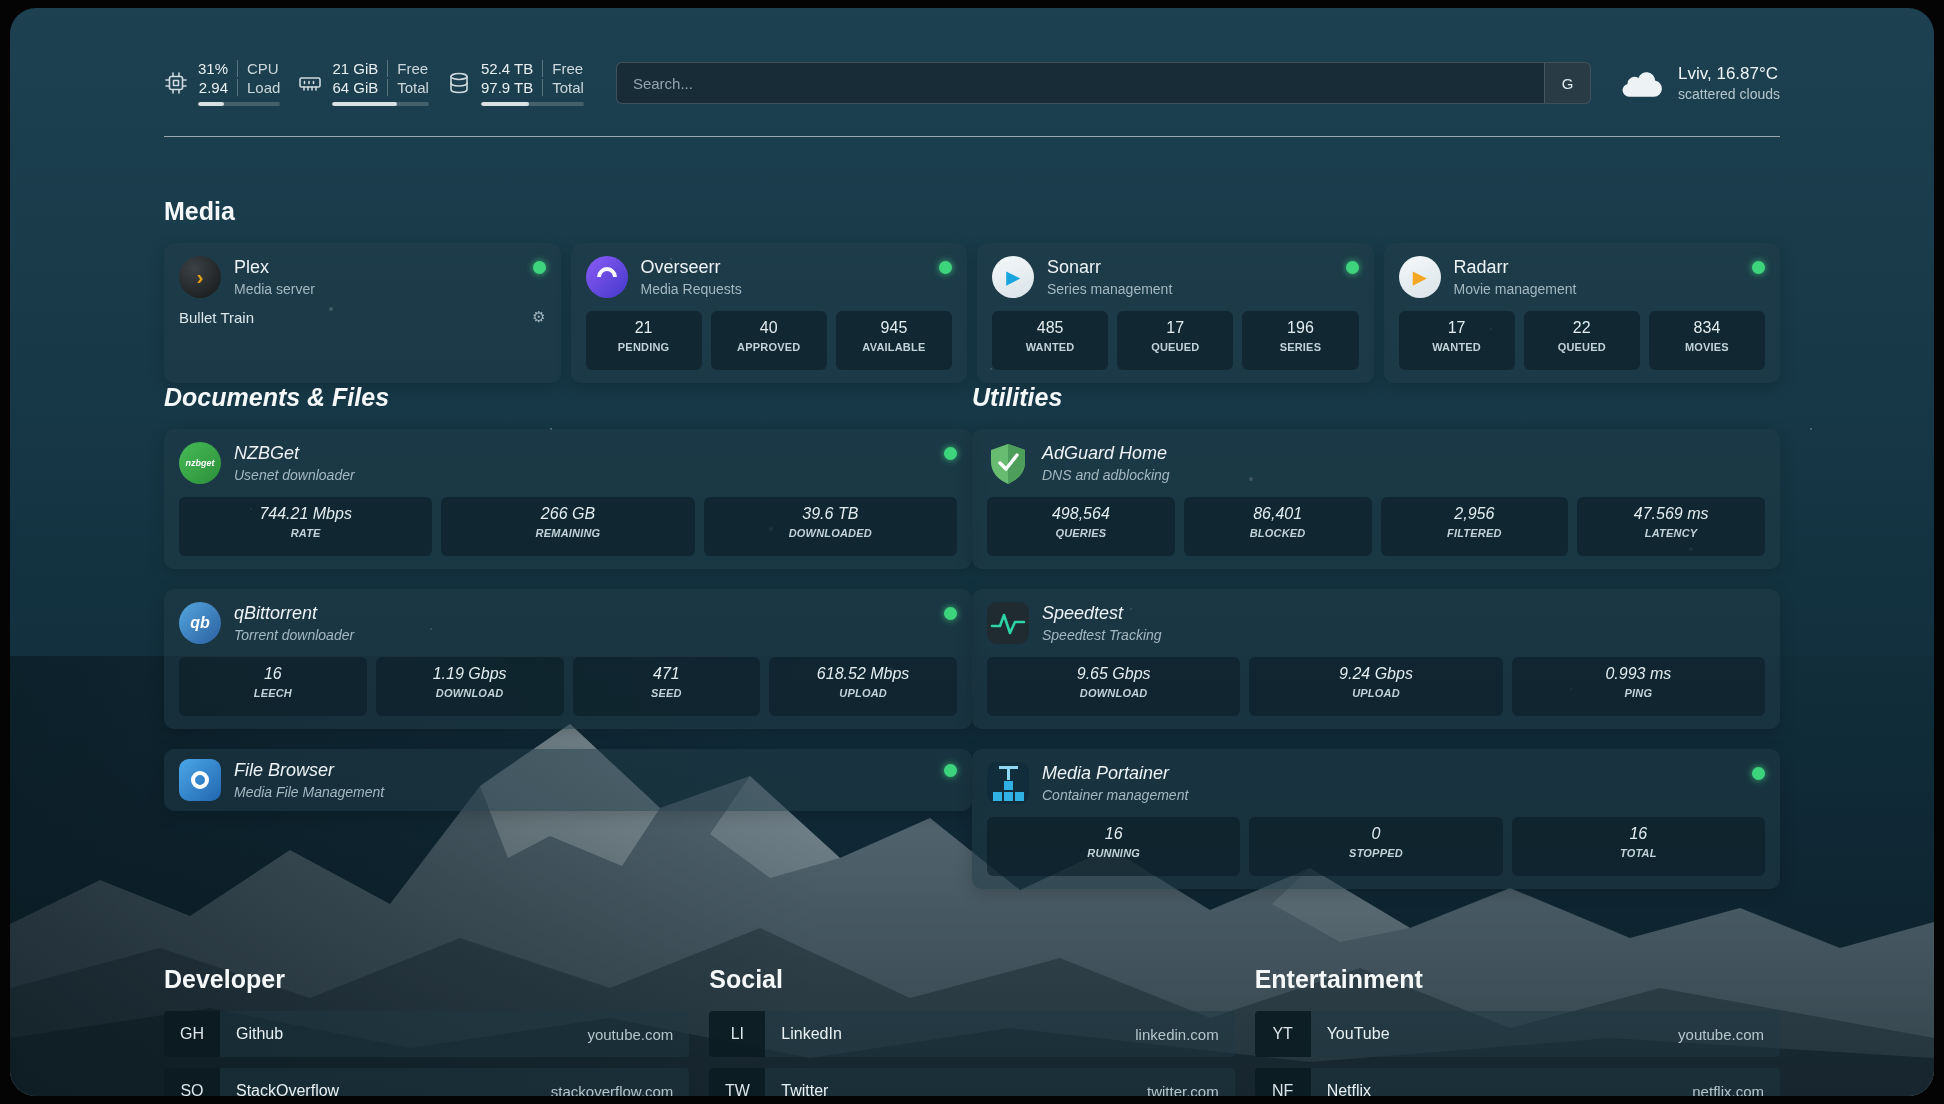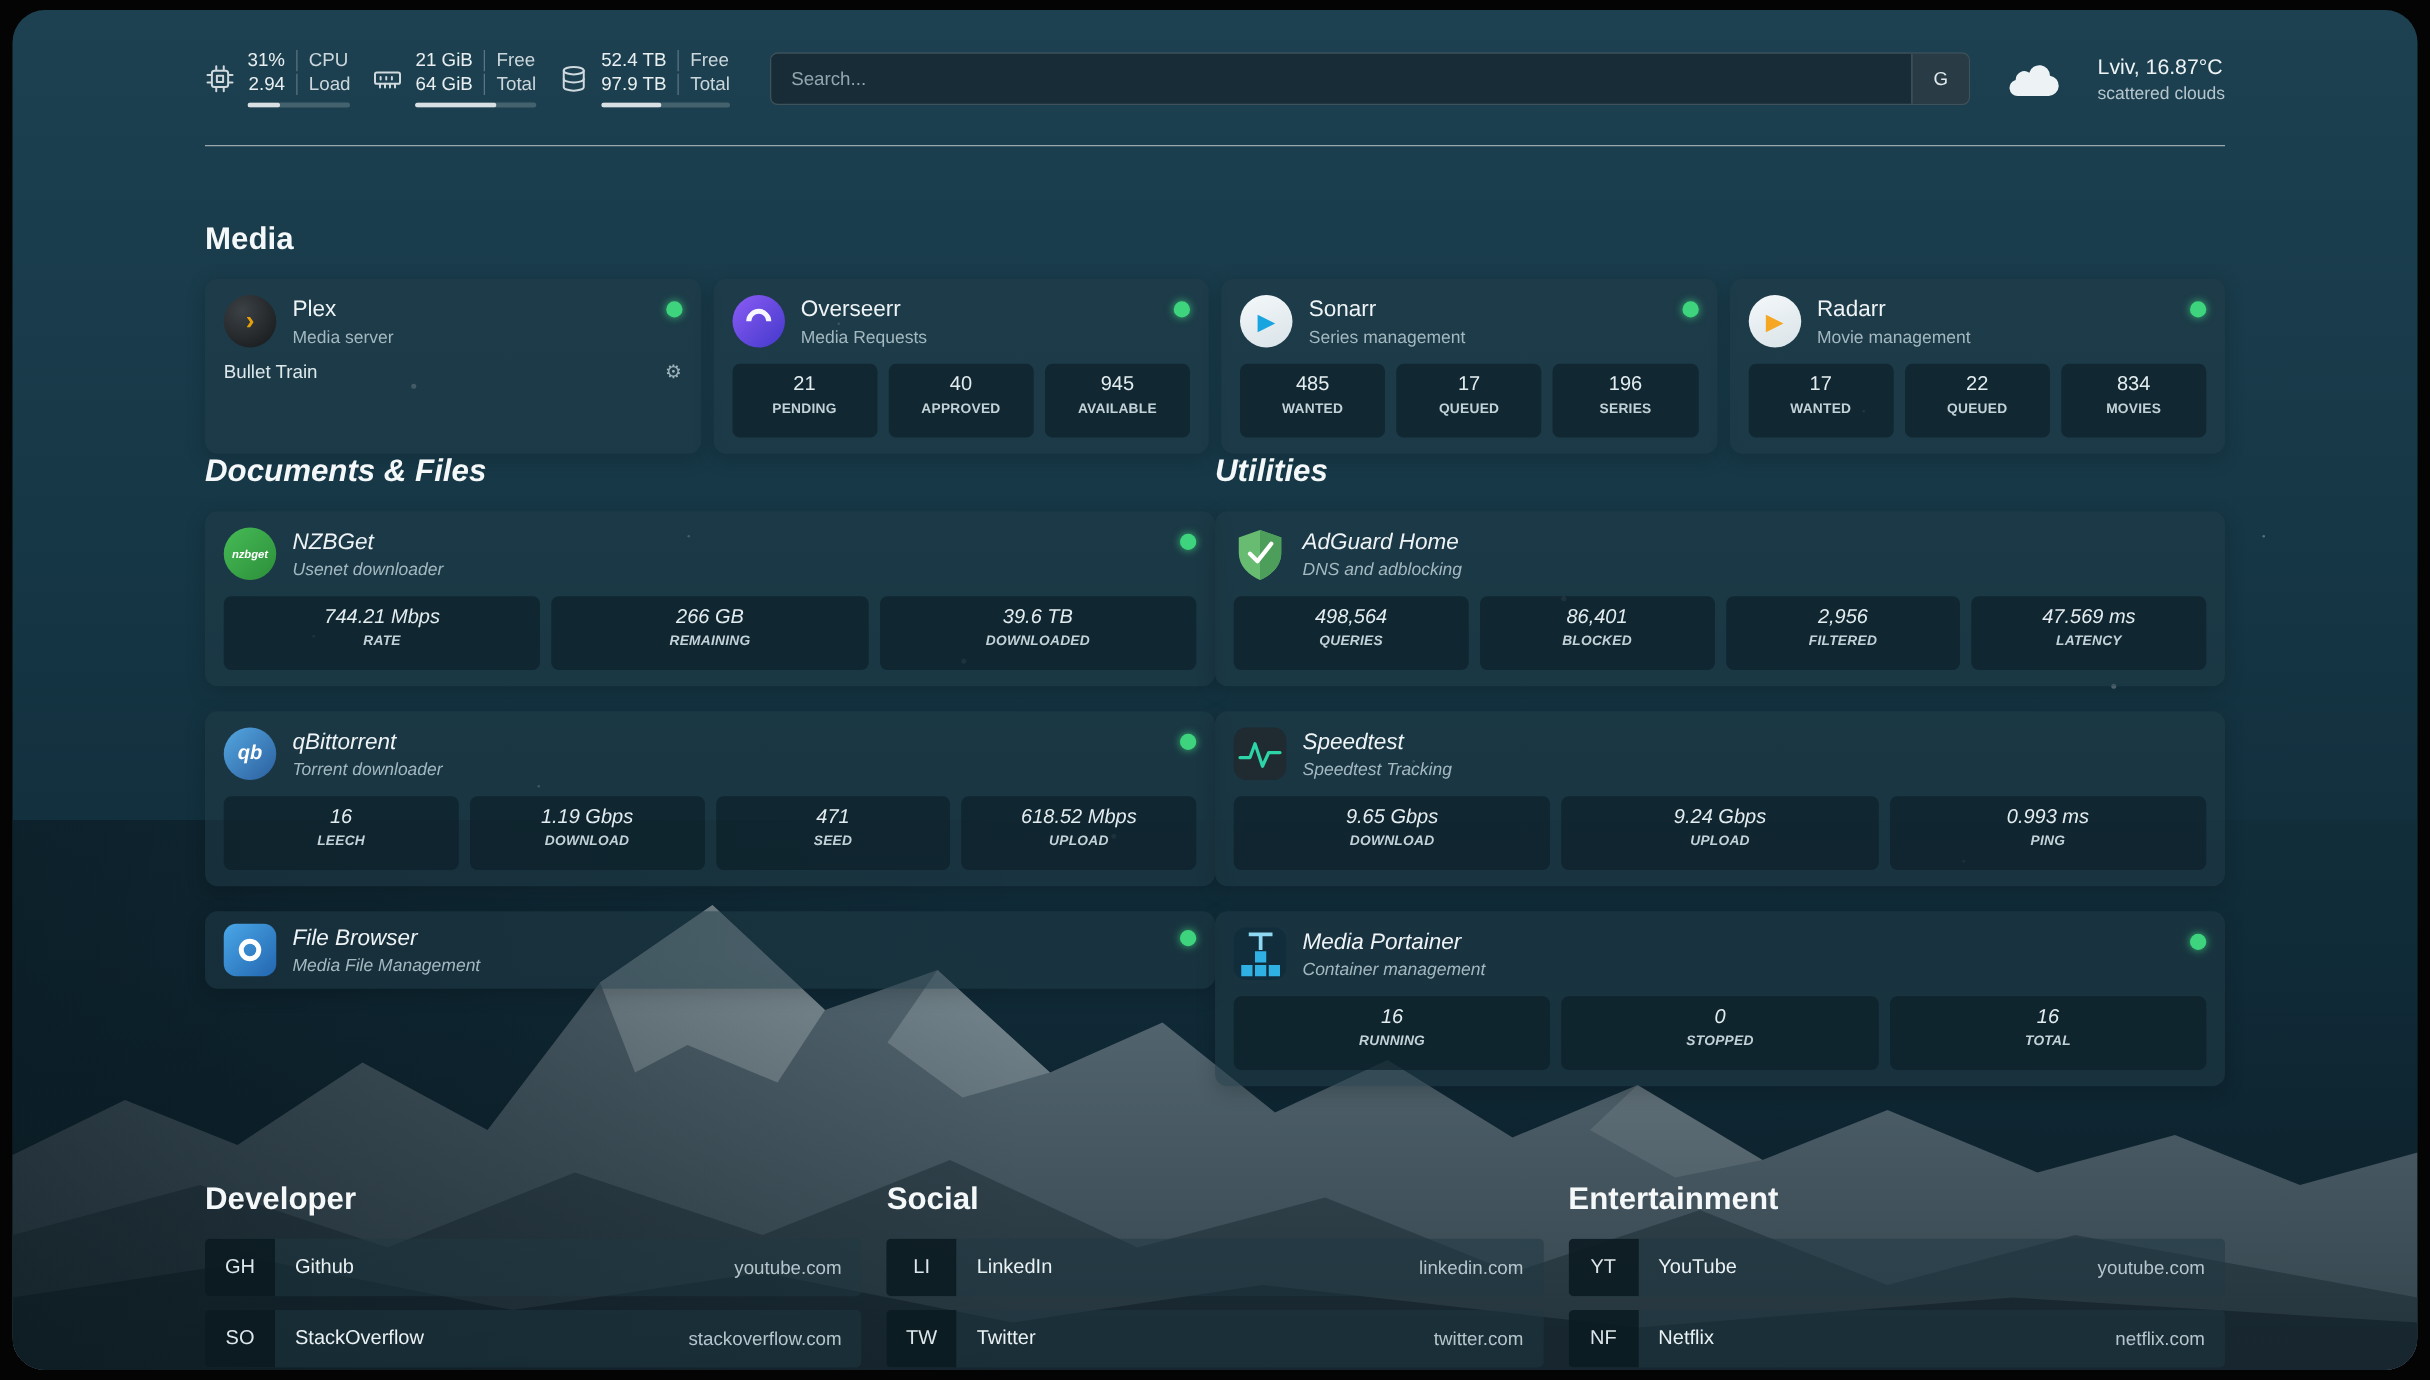--- a/index.html
+++ b/index.html
@@ -31,37 +31,37 @@
       1680px 540px 0 1px rgba(255,255,255,.3), 420px 620px 0 0 rgba(255,255,255,.35),
       880px 660px 0 1px rgba(255,255,255,.28), 1120px 600px 0 0 rgba(255,255,255,.3),
       1560px 680px 0 0 rgba(255,255,255,.3), 240px 500px 0 0 rgba(255,255,255,.35),
       1800px 420px 0 0 rgba(255,255,255,.3), 660px 250px 0 0 rgba(255,255,255,.3);
     background:rgba(255,255,255,.3);
   }
 
   .content { position:relative; z-index:3; width:1616px; margin:0 auto; }
 
   
-  .topbar { display:flex; align-items:center; padding-top:32px; }
+  .topbar { display:flex; align-items:center; padding-top:52px; }
   .resources { display:flex; align-items:center; gap:18px; }
   .res { display:flex; align-items:center; gap:10px; }
   .res-icon svg { width:24px; height:24px; display:block; }
   .res-grid { display:grid; grid-template-columns:auto auto; row-gap:2px; align-items:center; }
   .res-val { text-align:right; font-size:15px; color:#e9eff1; padding-right:9px; }
   .res-lab { font-size:15px; color:#ccd7dc; border-left:1px solid rgba(255,255,255,0.28); padding-left:9px; }
   .res-bar { grid-column:1/3; height:4px; background:rgba(255,255,255,0.18); border-radius:2px; margin-top:4px; overflow:hidden; }
   .res-bar i { display:block; height:100%; background:#d9e0e4; border-radius:2px; }
 
   .search { flex:1; display:flex; align-items:stretch; margin:0 28px 0 32px; height:42px;
     background:rgba(22,41,50,0.85); border:1px solid rgba(255,255,255,0.18); border-radius:6px; overflow:hidden; }
   .search input { flex:1; background:transparent; border:none; outline:none; padding:0 16px; font-size:15px; color:#e8eef1; font-family:"Liberation Sans",sans-serif; }
   .search input::placeholder { color:#93a6ae; }
   .search-btn { width:46px; border:none; border-left:1px solid rgba(255,255,255,0.14); background:rgba(255,255,255,0.08); color:#e2eaee; font-size:15px; cursor:pointer; font-family:"Liberation Sans",sans-serif; }
 
-  .weather { display:flex; align-items:center; gap:28px; }
+  .weather { display:flex; align-items:center; gap:13px; }
   .weather-icon svg { width:46px; height:34px; display:block; }
   .weather-loc { font-size:17px; color:#eef3f5; }
   .weather-cond { font-size:14px; color:#b7c6cd; margin-top:2px; }
 
   .divider { margin-top:30px; border-top:1px solid rgba(255,255,255,0.55); }
 
   
   .section-title { font-size:25px; font-weight:600; color:#f4f8f9; margin-bottom:17px; }
   .media-section { margin-top:60px; }
   .grid-media { display:grid; grid-template-columns:repeat(4,1fr); gap:10px; }

